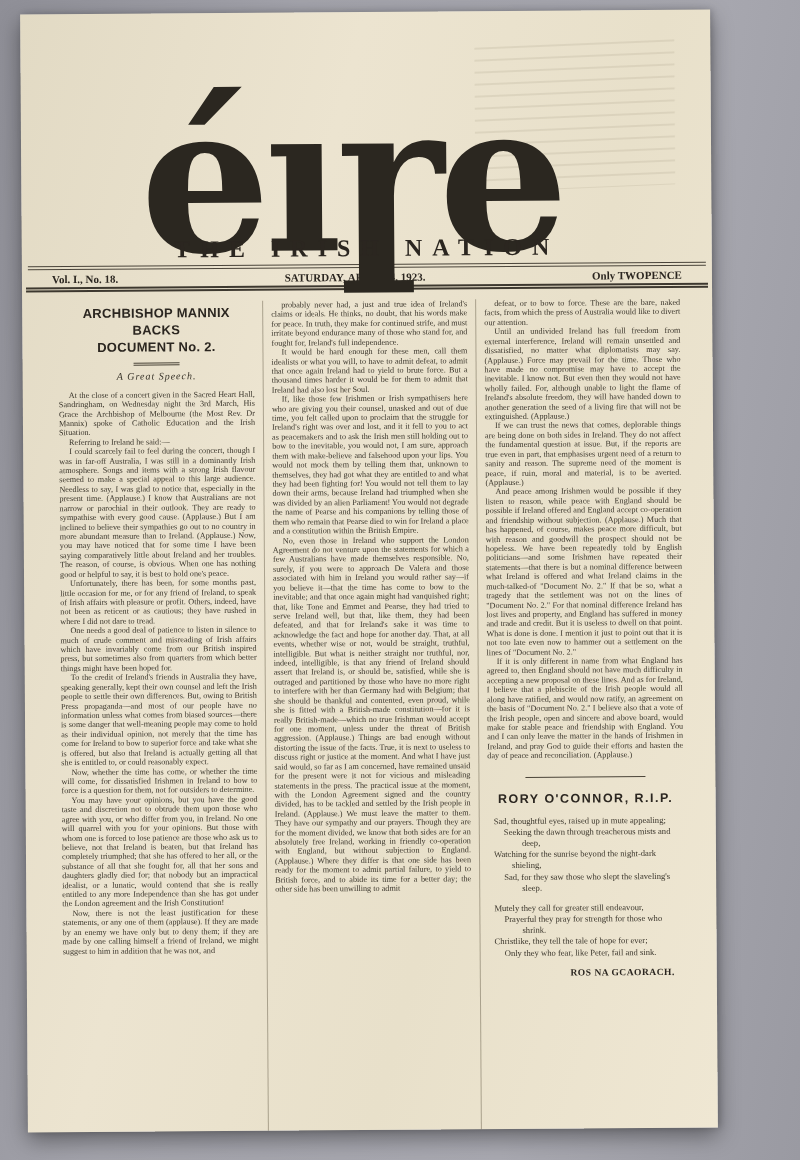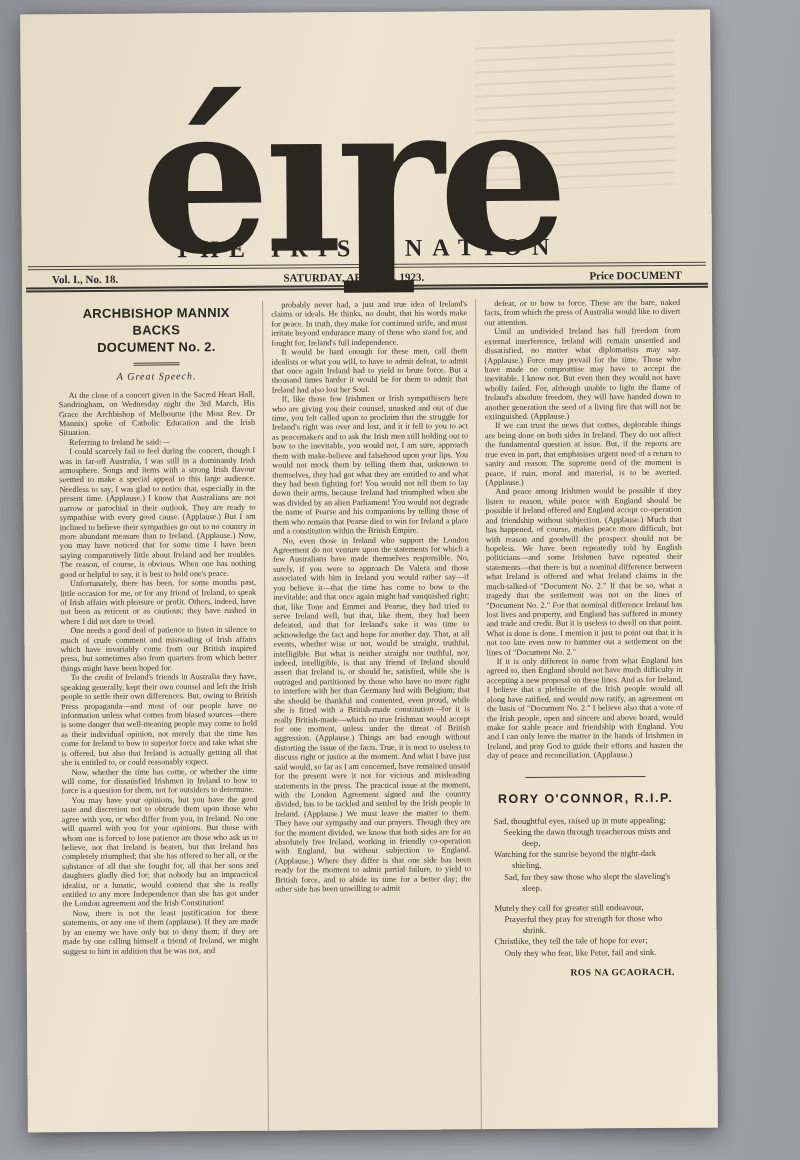--- a/index.html
+++ b/index.html
@@ -85,21 +85,21 @@
 
   <div class="masthead">
     <h1 class="masthead-title">éıɼe</h1>
     <div class="masthead-subtitle">THE IRISH NATION</div>
   </div>
 
   <div class="rule-double-thin"></div>
   <div class="dateline">
     <span>Vol. I., No. 18.</span>
     <span>SATURDAY, APRIL 14, 1923.</span>
-    <span>Price DOCUMENT</span>
+    <span>Only TWOPENCE</span>
   </div>
   <div class="rule-double-thick"></div>
 
   <div class="columns">
 
     <div class="col">
       <div class="headline">
         <div>ARCHBISHOP MANNIX BACKS</div>
         <div>DOCUMENT No. 2.</div>
       </div>

